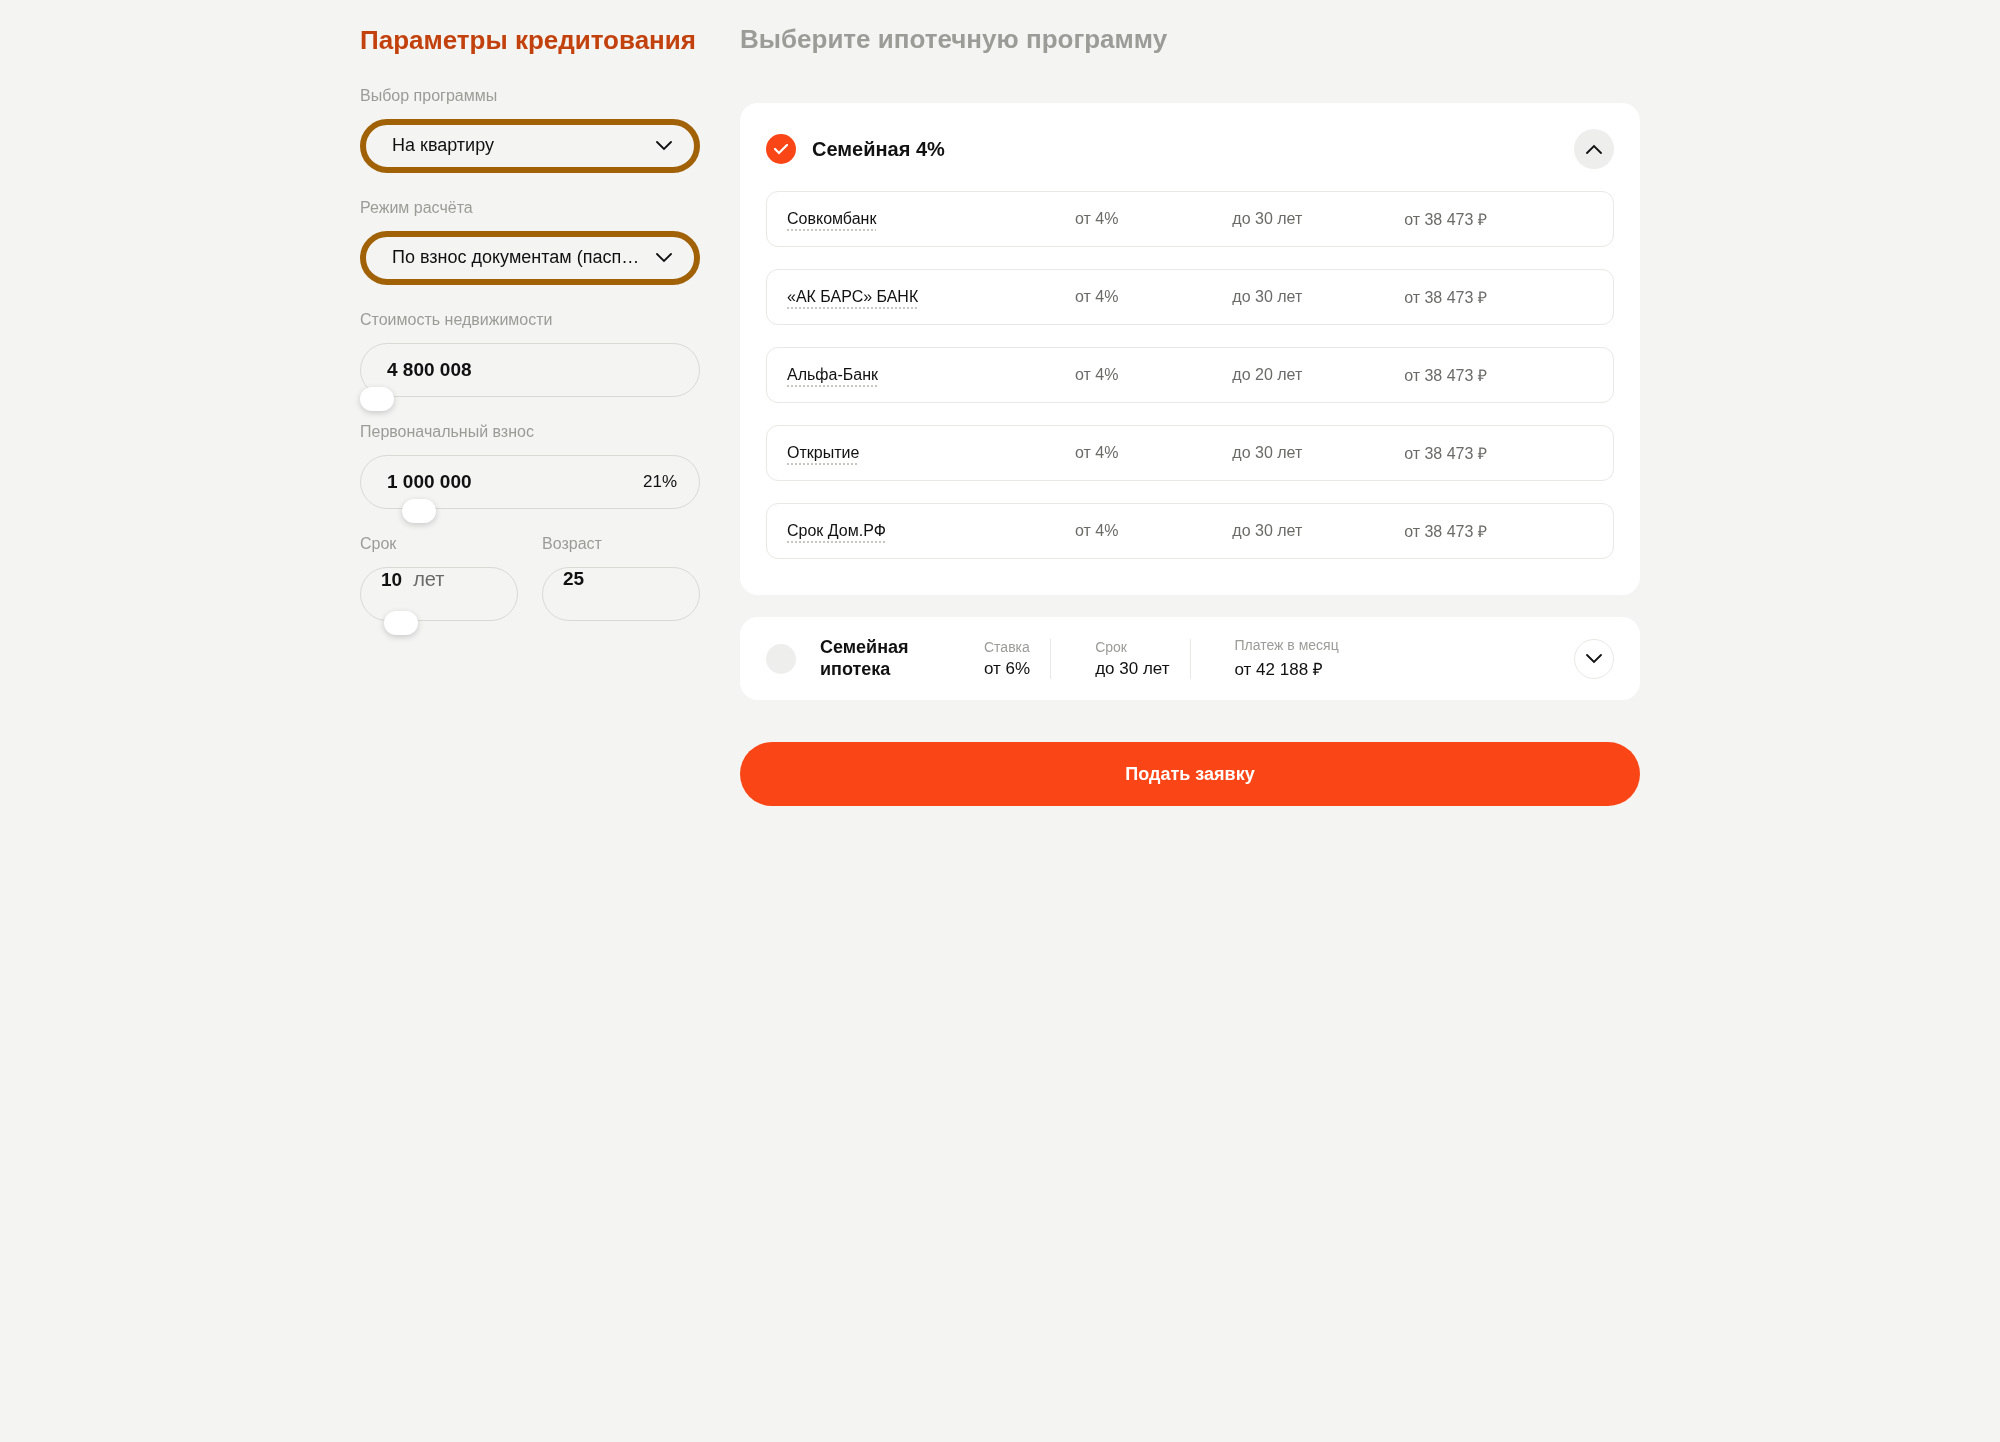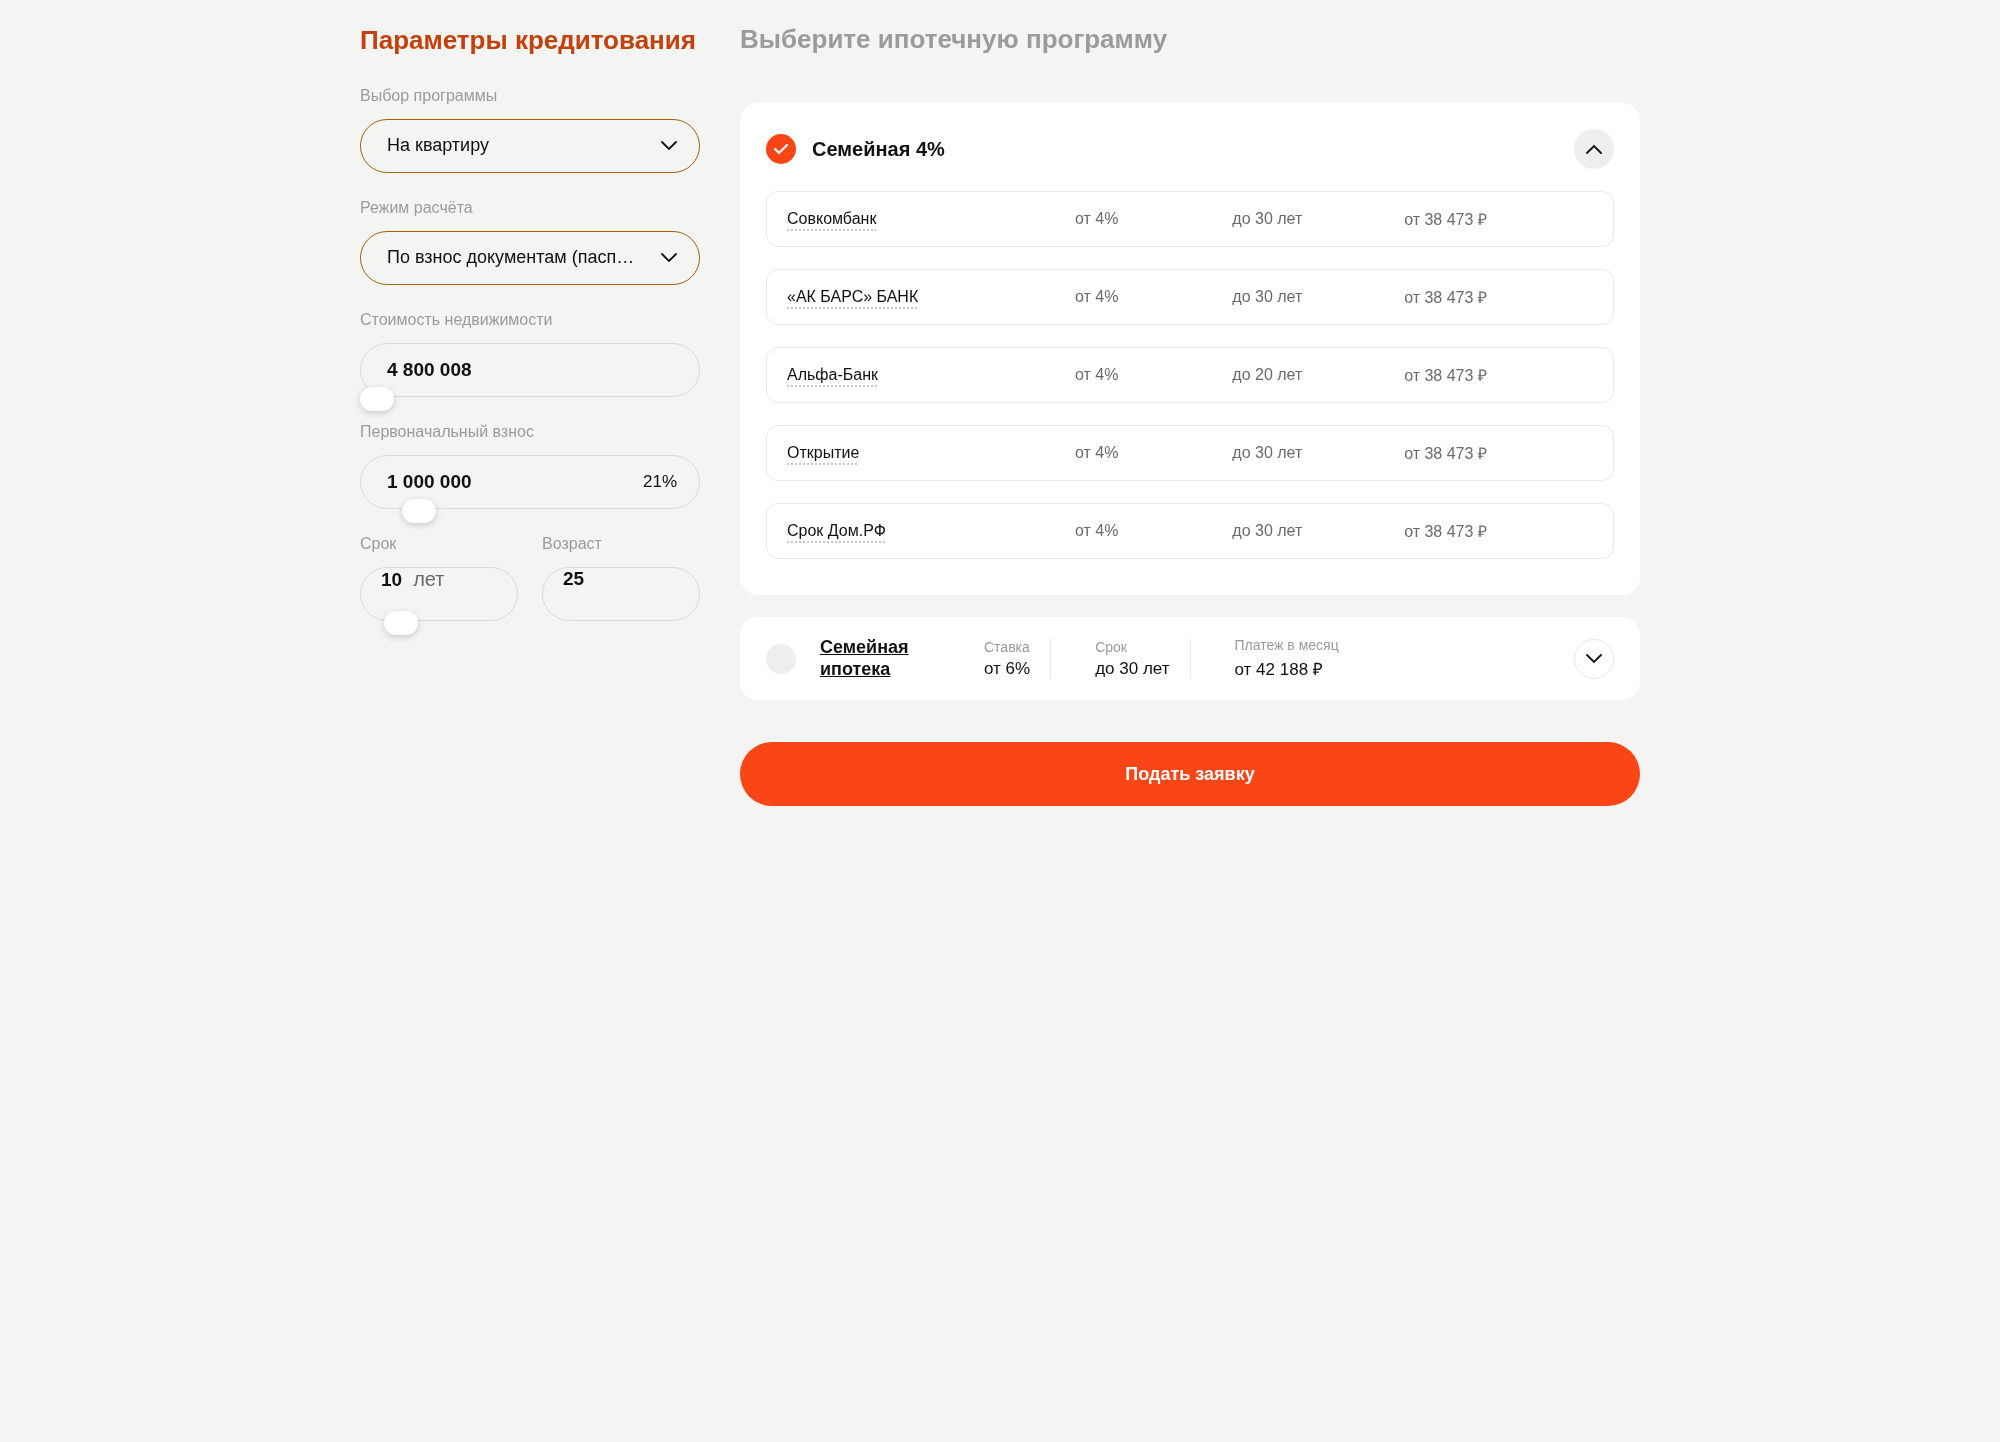--- a/index.html
+++ b/index.html
@@ -29,21 +29,21 @@
   font-size: 16px;
   color: #9b9b98;
   margin-bottom: 14px;
   display: block;
 }
 .field-block { margin-bottom: 26px; }
 
 .select {
   width: 100%;
   height: 54px;
-  border: 1px solid #a16207;
+  border: 6px solid #a16207;
   border-radius: 27px;
   background: #f4f4f3;
   display: flex;
   align-items: center;
   justify-content: space-between;
   padding: 0 22px 0 26px;
   font-size: 18px;
   color: #111;
   cursor: pointer;
 }
@@ -152,21 +152,21 @@
   margin-top: 22px;
 }
 .bank-row .name { text-decoration: underline dotted #b8b8b5; text-underline-offset: 6px; }
 .bank-row .cell { color: #6a6a67; }
 
 .collapsed-row {
   display: flex;
   align-items: center;
   gap: 24px;
 }
-.collapsed-row .title { font-size: 18px; font-weight: 700; line-height: 1.2; width: 120px; text-decoration: underline; }
+.collapsed-row .title { font-size: 18px; font-weight: 700; line-height: 1.2; width: 120px; }
 .collapsed-row .metric { display: flex; flex-direction: column; gap: 4px; padding: 0 20px; }
 .collapsed-row .metric:not(:last-of-type) { border-right: 1px solid #e8e8e6; }
 .collapsed-row .metric .mlabel { font-size: 14px; color: #9b9b98; }
 .collapsed-row .metric .mval { font-size: 17px; font-weight: 400; white-space: nowrap; }
 .collapsed-row .expand {
   margin-left: auto;
   width: 40px; height: 40px;
   border-radius: 50%;
   background: #fff;
   border: 1px solid #e8e8e6;

